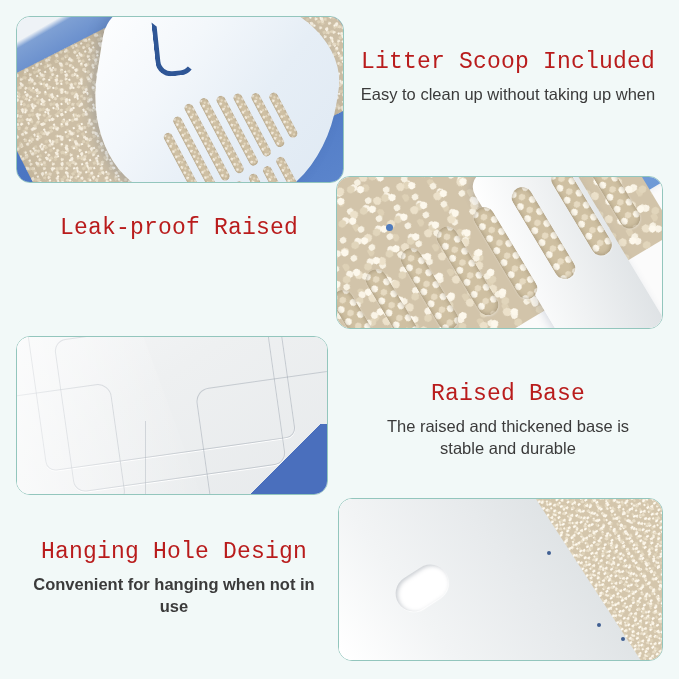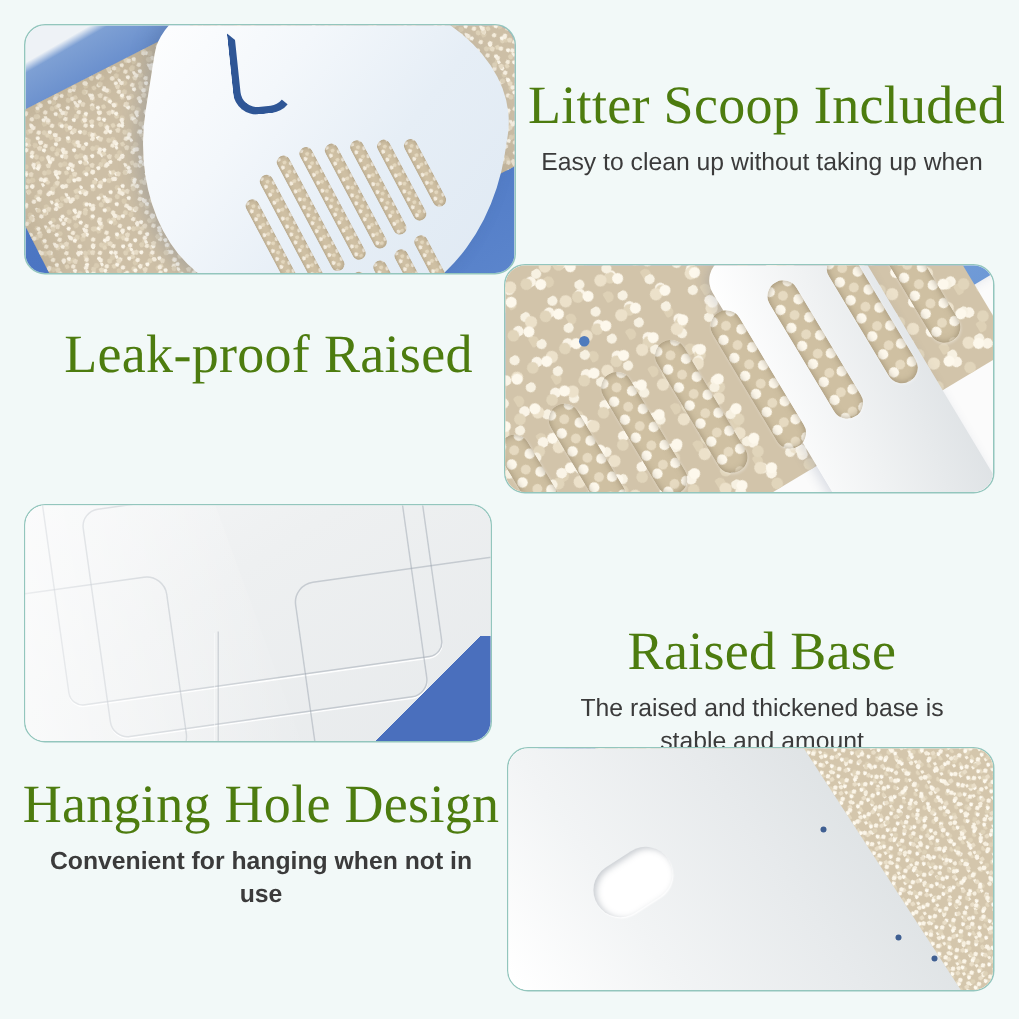--- a/index.html
+++ b/index.html
@@ -34,23 +34,23 @@
     overflow: hidden;
   }
 
   
   .textblock {
     position: absolute;
     text-align: center;
     box-sizing: border-box;
   }
   .tb-title {
-    font-family: Liberation Serif, serif;
-    color: #4d7c0f;
-    font-size: 36px;
+    font-family: Liberation Mono, monospace;
+    color: #b91c1c;
+    font-size: 23px;
     line-height: 1.12;
     letter-spacing: .2px;
     white-space: nowrap;
     margin: 0 0 7px 0;
     font-weight: 400;
   }
   .tb-desc {
     font-family: "Liberation Sans", sans-serif;
     color: #3b3b3b;
     font-size: 16.5px;
@@ -325,26 +325,26 @@
       <div class="p3-ridge" style="left:18px; top:-34px; width:250px; height:150px; border-radius:10px; transform:rotate(-8deg);"></div>
       <div class="p3-ridge" style="left:46px; top:-12px; width:212px; height:152px; border-radius:12px; transform:rotate(-8deg);"></div>
       <div class="p3-ridge" style="left:-60px; top:56px; width:160px; height:120px; border-radius:14px; transform:rotate(-8deg);"></div>
       <div class="p3-ridge" style="left:186px; top:40px; width:170px; height:130px; border-radius:14px; transform:rotate(-8deg);"></div>
       <div class="p3-ridge" style="left:126px; top:84px; width:2px; height:80px; border-width:0 1px 0 0;"></div>
       <div class="p3-sheen"></div>
       <div class="p3-blue"></div>
     </div>
   </div>
 
-  <div class="textblock" style="left:352px; top:382px; width:312px;margin-top:32px;">
+  <div class="textblock" style="left:352px; top:382px; width:312px;">
     <div class="tb-title">Raised Base</div>
-    <div class="tb-desc" style="padding:0 22px;">The raised and thickened base is stable and amount</div>
-  </div>
-
-  <div class="textblock" style="left:14px; top:516px; width:320px;">
+    <div class="tb-desc" style="padding:0 22px;">The raised and thickened base is stable and durable</div>
+  </div>
+
+  <div class="textblock" style="left:14px; top:540px; width:320px;">
     <div class="tb-title">Hanging Hole Design</div>
     <div class="tb-desc" style="padding:0 12px;font-weight:bold;">Convenient for hanging when not in use</div>
   </div>
 
   <div class="panel" style="left:338px; top:498px; width:325px; height:163px;">
     <div class="panel-inner">
       <div class="p4-bg"></div>
       <div class="p4-litter"></div>
       <div class="p4-bluestrip"></div>
       <div class="p4-white"></div>

